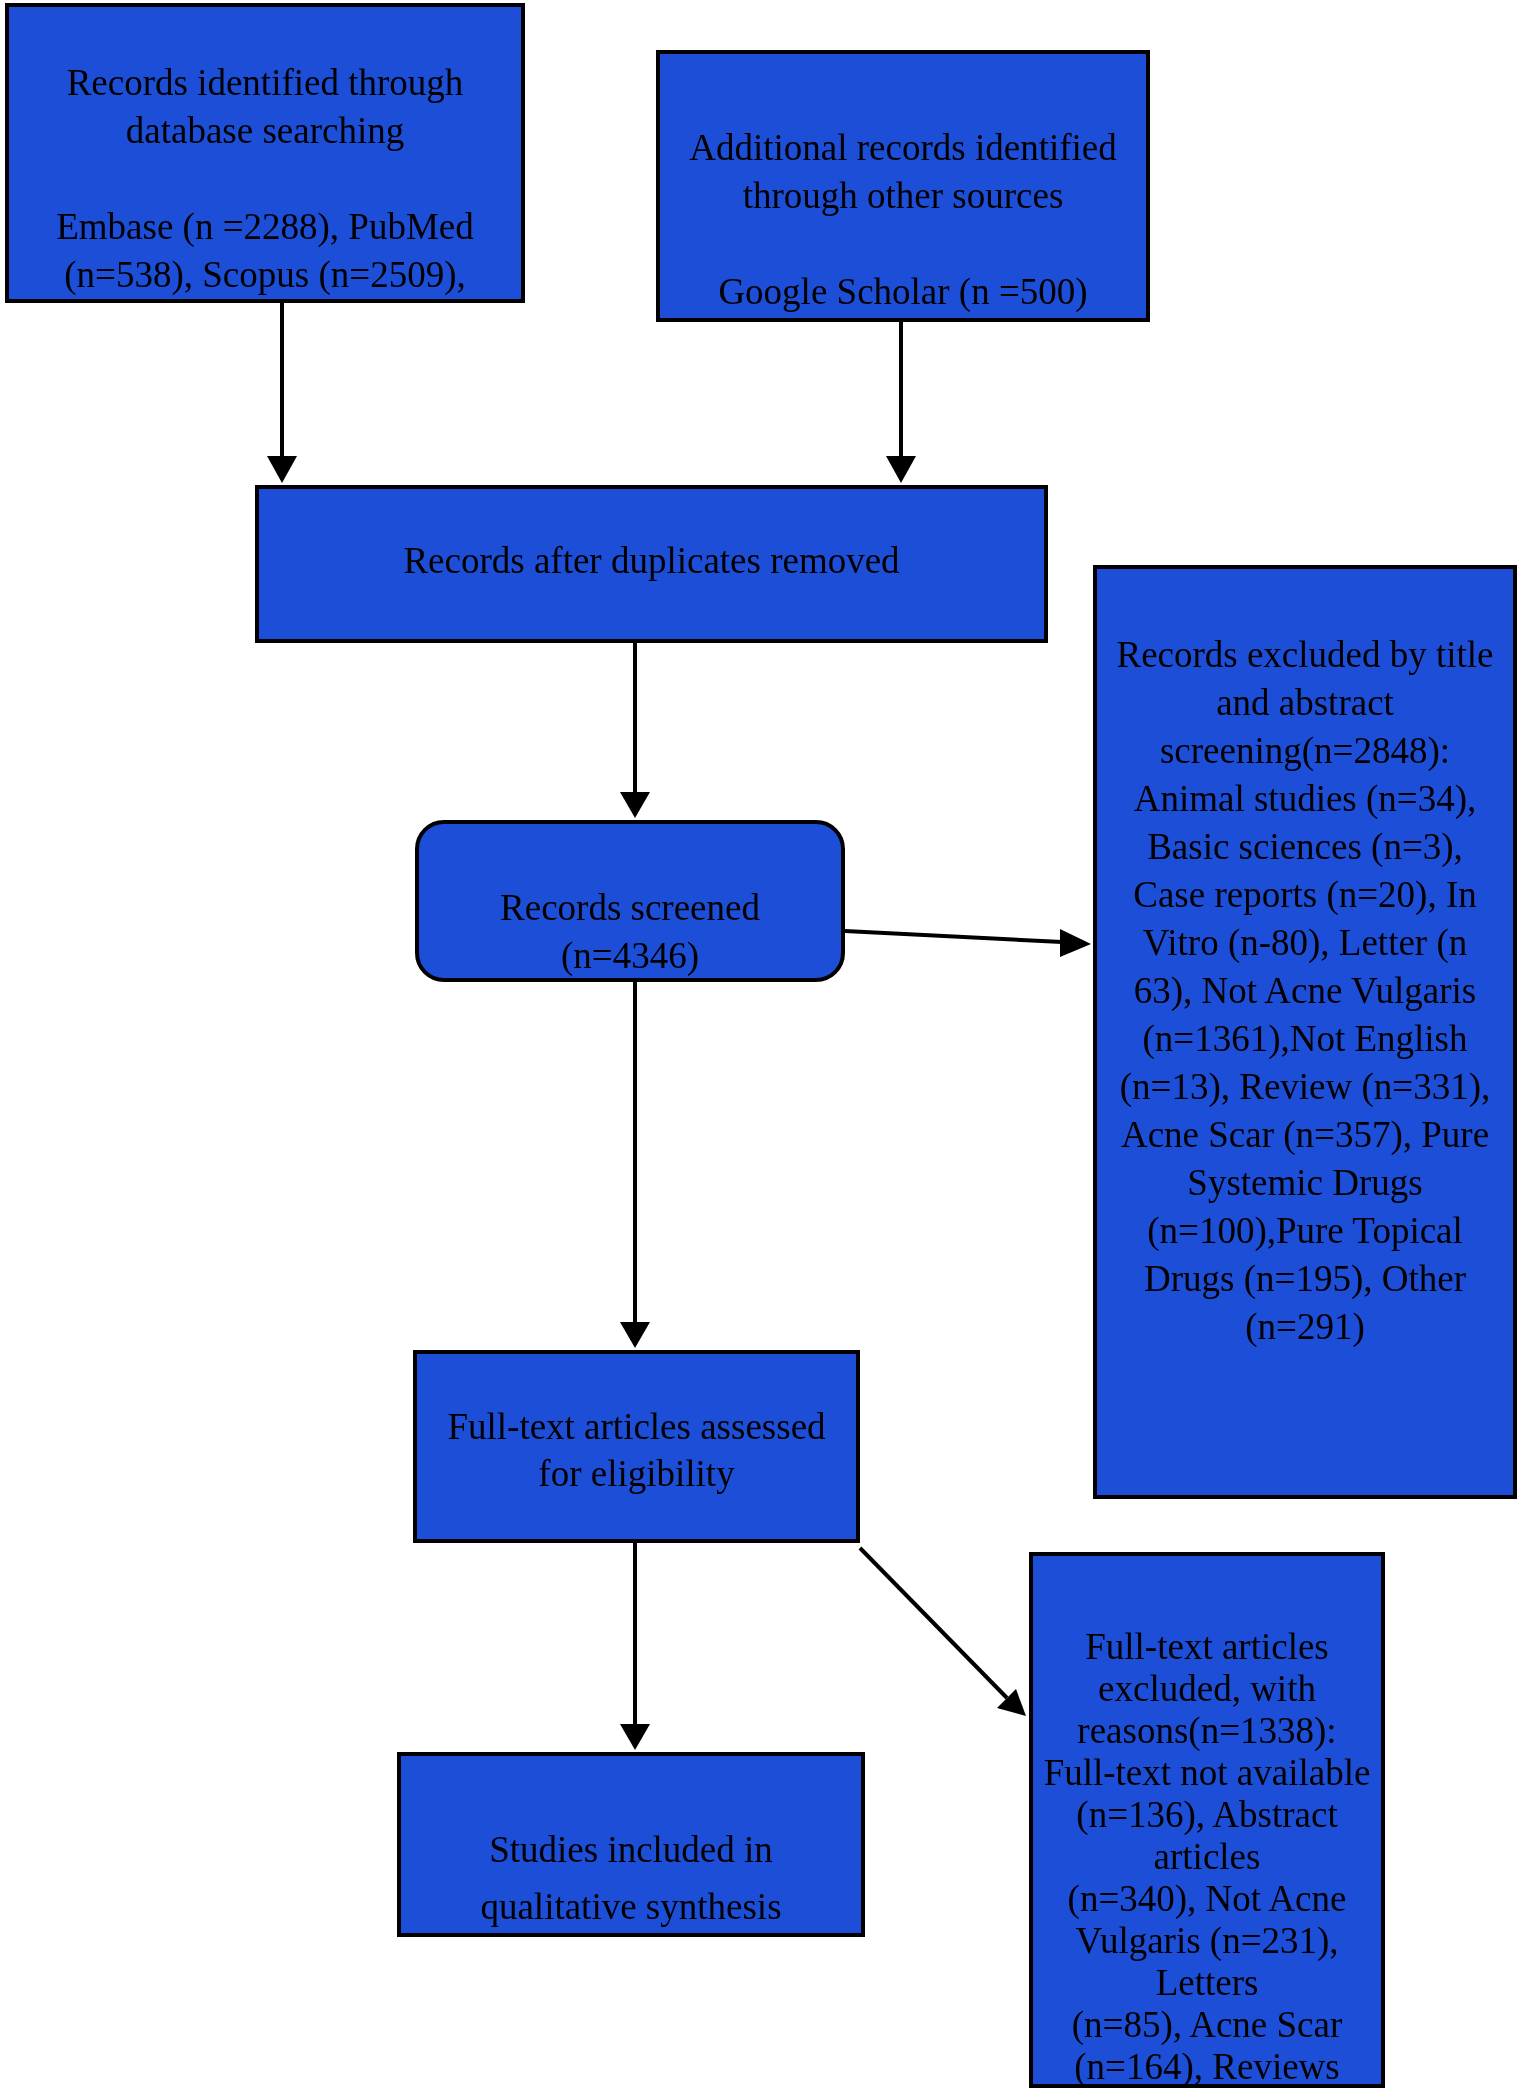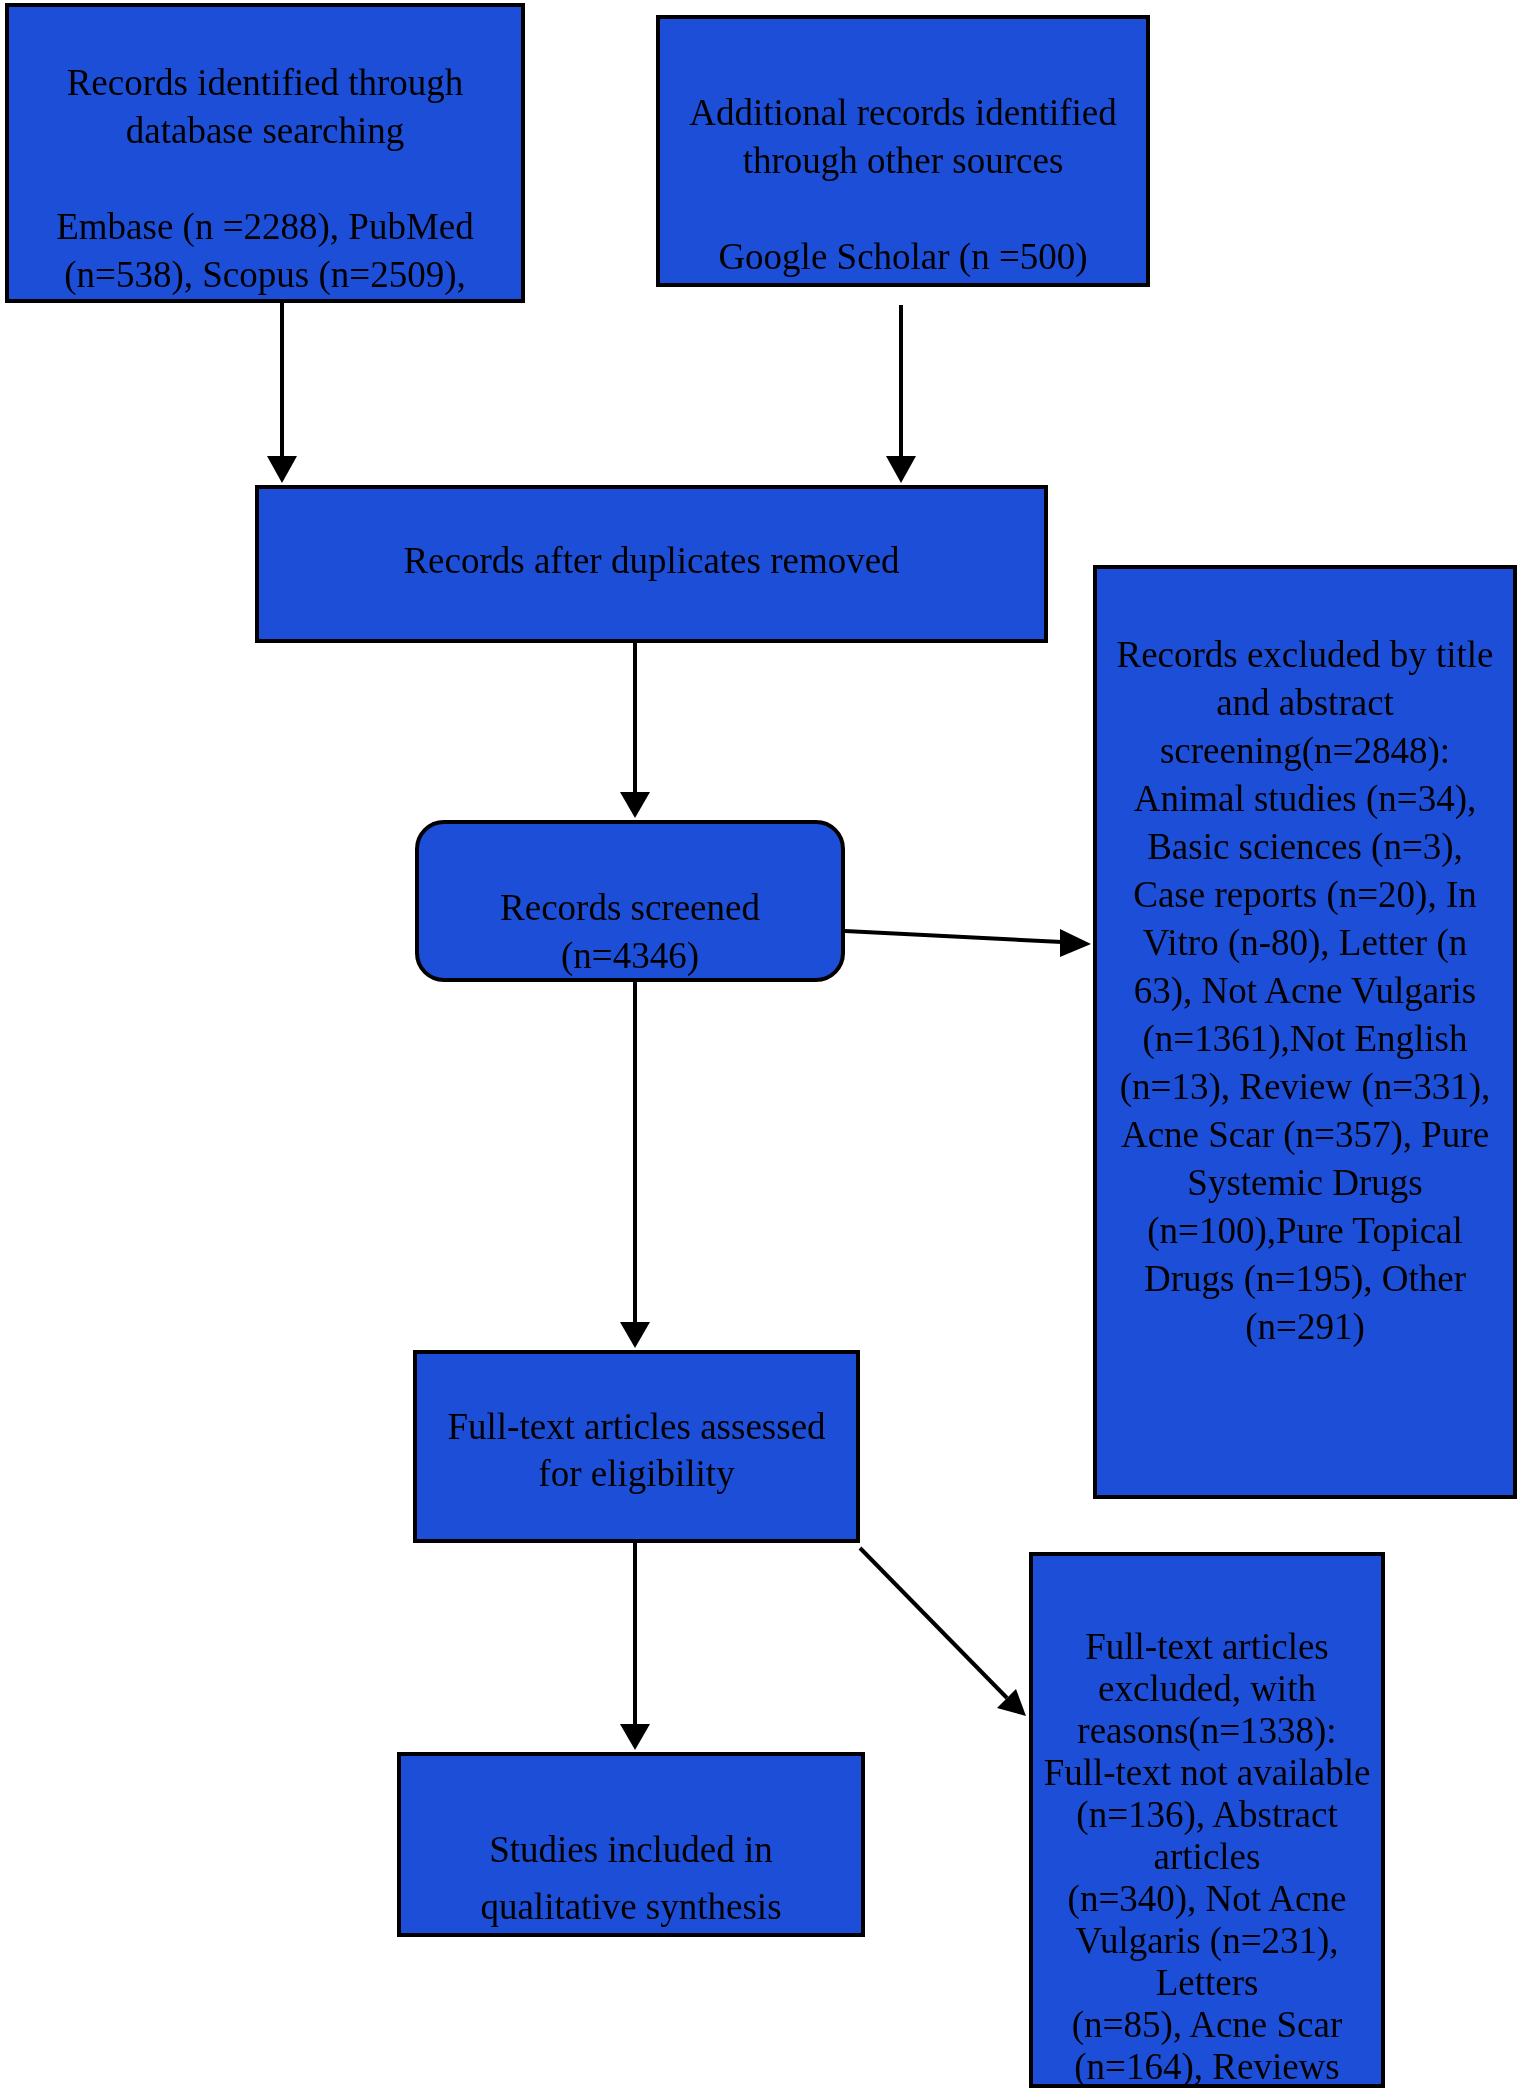--- a/index.html
+++ b/index.html
@@ -30,21 +30,21 @@
     position: absolute;
     left: 0; top: 0;
     width: 1524px;
     height: 2100px;
   }
   #connectors line { stroke: #000000; stroke-width: 4; }
   #connectors polygon { fill: #000000; stroke: none; }
 
   
   #box-identification      { left: 5px;    top: 3px;    width: 520px; height: 300px; padding-top: 4px; }
-  #box-other-sources       { left: 656px;  top: 15px;   width: 494px; height: 272px; padding-top: 22px; }
+  #box-other-sources       { left: 656px;  top: 50px;   width: 494px; height: 272px; padding-top: 22px; }
   #box-duplicates-removed  { left: 255px;  top: 485px;  width: 793px; height: 158px; }
   #box-screened            { left: 415px;  top: 820px;  width: 430px; height: 162px; padding-top: 12px; border-radius: 29px; }
   #box-excluded-screening  { left: 1093px; top: 565px;  width: 424px; height: 934px; padding-top: 14px; }
   #box-fulltext-assessed   { left: 413px;  top: 1350px; width: 447px; height: 193px; padding-top: 2px; line-height: 47px; }
   #box-fulltext-excluded   { left: 1029px; top: 1552px; width: 356px; height: 536px; padding-top: 28px; line-height: 42px; }
   #box-included            { left: 397px;  top: 1752px; width: 468px; height: 185px; padding-top: 8px; line-height: 57px; }
 </style>
 </head>
 <body>
 

